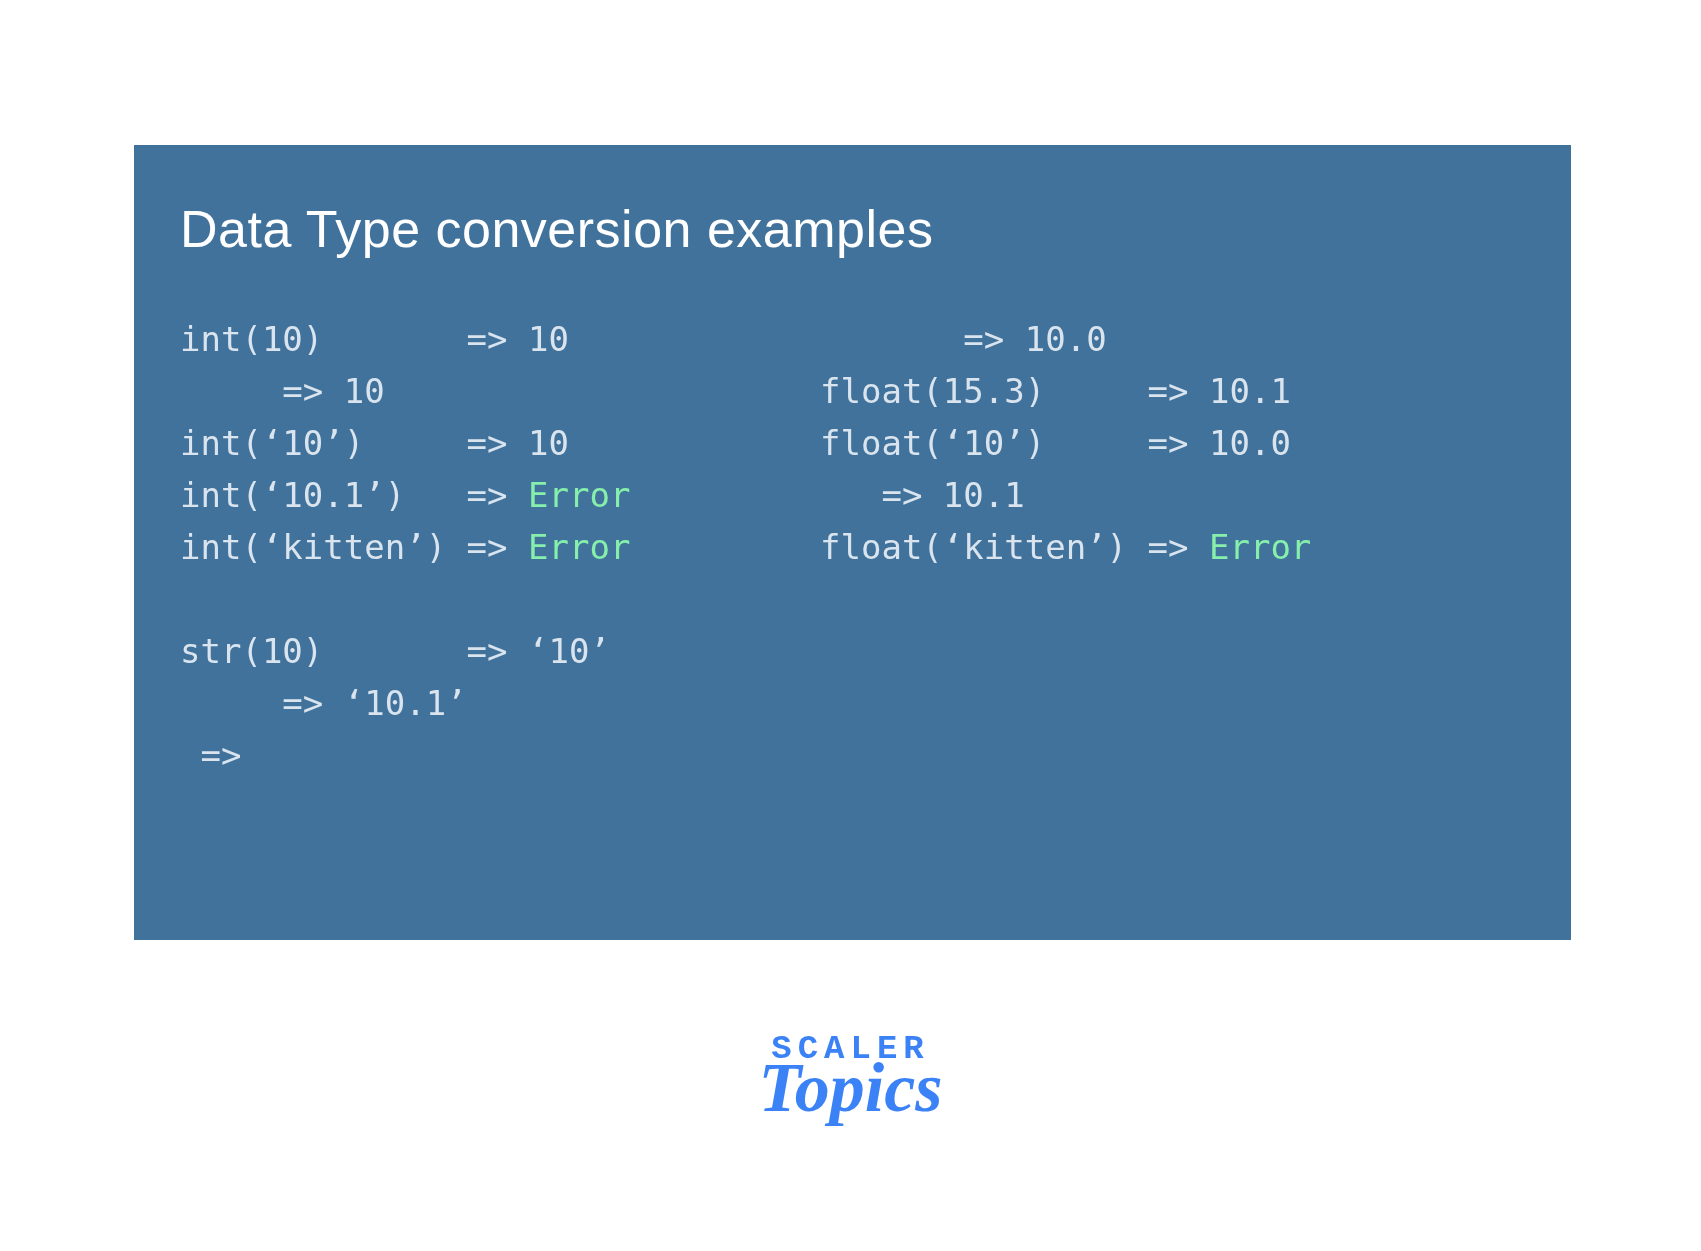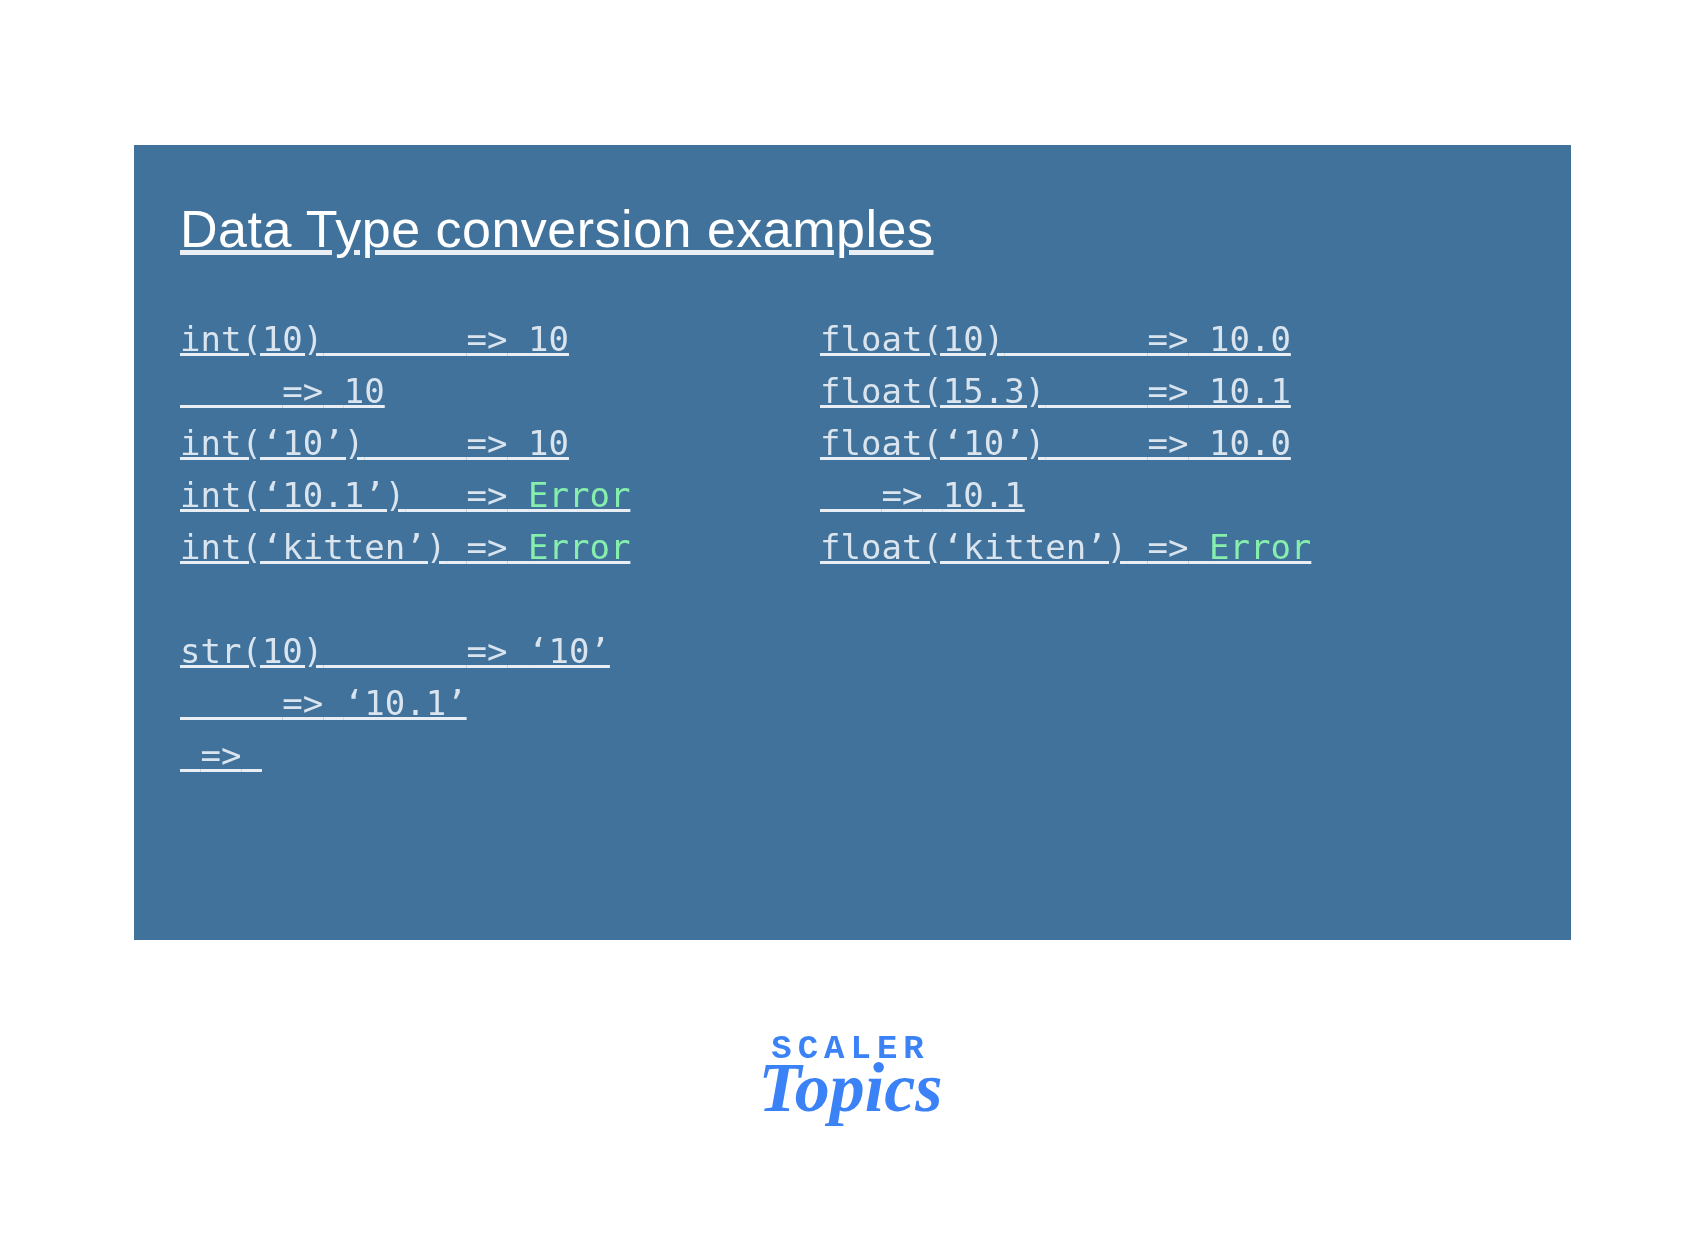--- a/index.html
+++ b/index.html
@@ -18,21 +18,20 @@
   .slide {
     position: absolute;
     left: 134px;
     top: 145px;
     width: 1437px;
     height: 795px;
     background: #41729b;
     color: #e8eef4;
     box-sizing: border-box;
     padding: 54px 61px 40px 46px;
-    text-decoration: underline;
   }
   .slide-title {
     font-size: 52px;
     font-weight: 400;
     color: #ffffff;
     margin: 0 0 54px 0;
     letter-spacing: 0.5px;
   }
   .code-area {
     display: flex;
@@ -129,21 +128,21 @@
         <div class="row">
           <span>     </span><span class="arrow">=&gt;</span><span> </span><span class="result">‘10.1’</span>
         </div>
         <div class="row">
           <span> </span><span class="arrow">=&gt;</span><span> </span>
         </div>
       </div>
 
       <div class="col-right">
         <div class="row">
-          <span class="expr">float(10)</span><span>       </span><span class="arrow">=&gt;</span><span> </span><span class="result">10.0</span>
+          <span>       </span><span class="arrow">=&gt;</span><span> </span><span class="result">10.0</span>
         </div>
         <div class="row">
           <span class="expr">float(15.3)</span><span>     </span><span class="arrow">=&gt;</span><span> </span><span class="result">10.1</span>
         </div>
         <div class="row">
           <span class="expr">float(‘10’)</span><span>     </span><span class="arrow">=&gt;</span><span> </span><span class="result">10.0</span>
         </div>
         <div class="row">
           <span>   </span><span class="arrow">=&gt;</span><span> </span><span class="result">10.1</span>
         </div>

